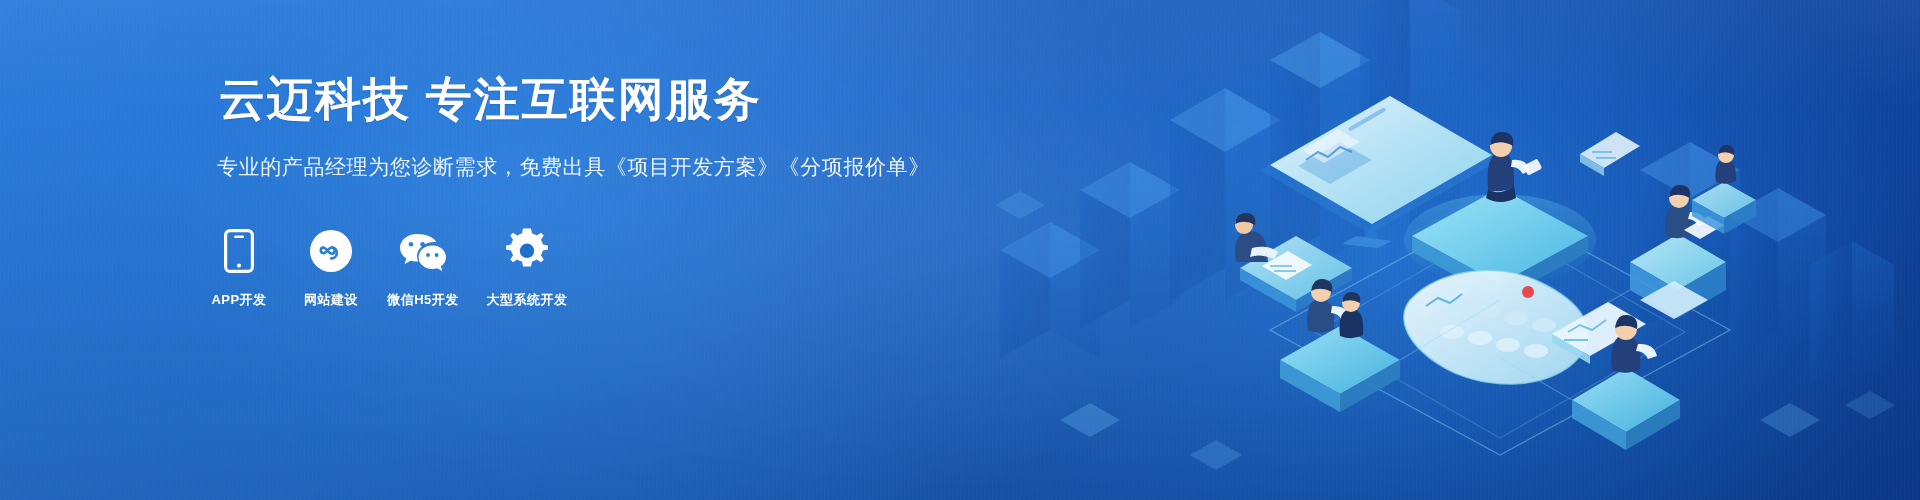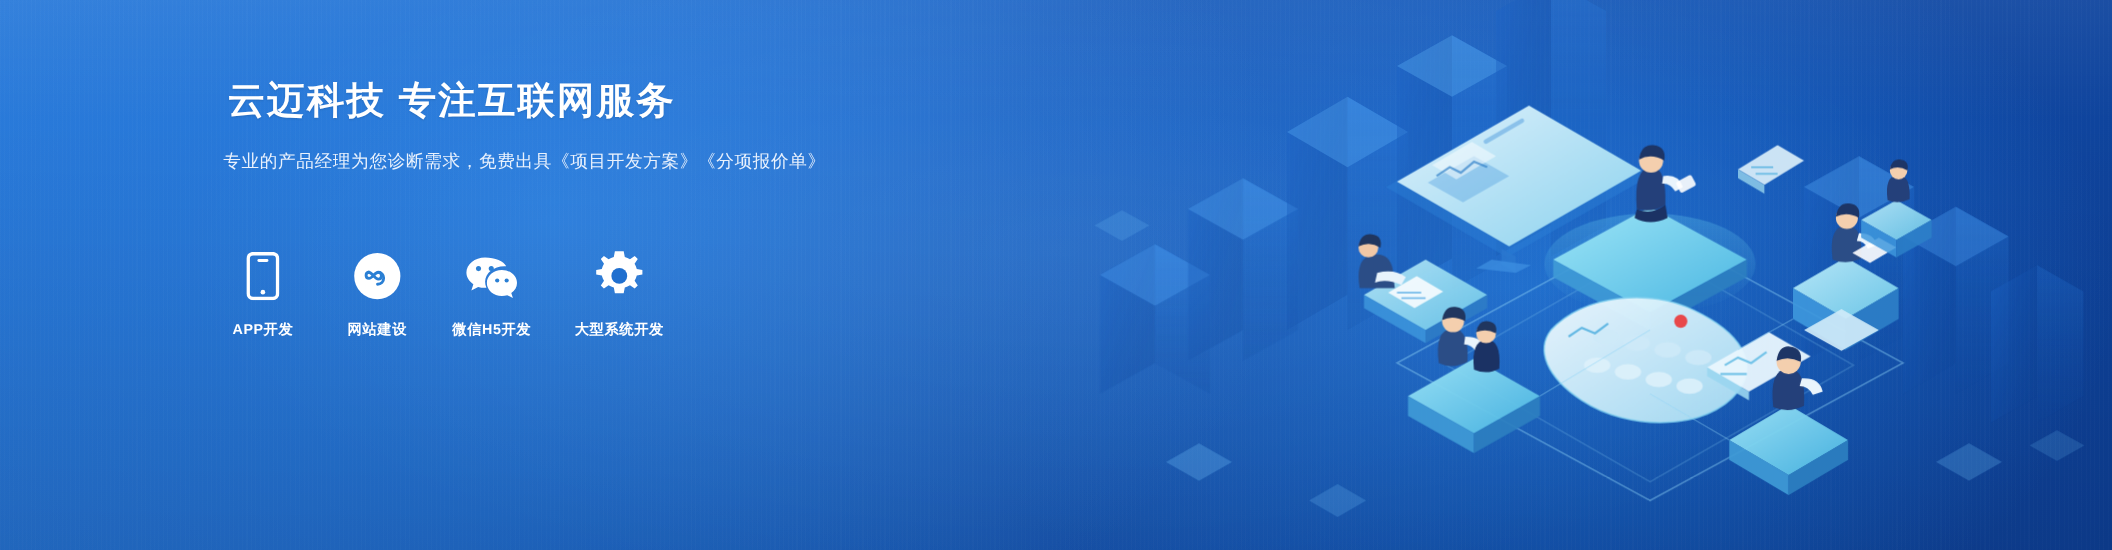--- a/index.html
+++ b/index.html
@@ -39,45 +39,46 @@
 
   
   #copy {
     position: absolute;
     left: 203px;
     top: 72px;
     width: 720px;
     z-index: 6;
   }
   #headline {
-    font-size: 34px;
+    font-size: 46px;
     font-weight: 700;
     color: #ffffff;
     letter-spacing: 2px;
     line-height: 1.18;
-    margin: 0 0 22px 4px;
+    margin: 0 0 22px 16px;
     white-space: nowrap;
     text-shadow: 0 1px 2px rgba(0,0,0,.12);
   }
   .sub-line {
-    font-size: 16px;
+    font-size: 21px;
     color: #eaf2fd;
     line-height: 1.78;
     letter-spacing: .6px;
     white-space: nowrap;
+    margin-left: 14px;
   }
 
   
   #services {
     position: absolute;
     left: 203px;
     top: 228px;
     display: flex;
     align-items: flex-start;
-    gap: 32px;
+    gap: 20px;
     z-index: 6;
   }
   .service {
     width: 72px;
     display: flex;
     flex-direction: column;
     align-items: center;
     cursor: default;
   }
   .svc-icon {

